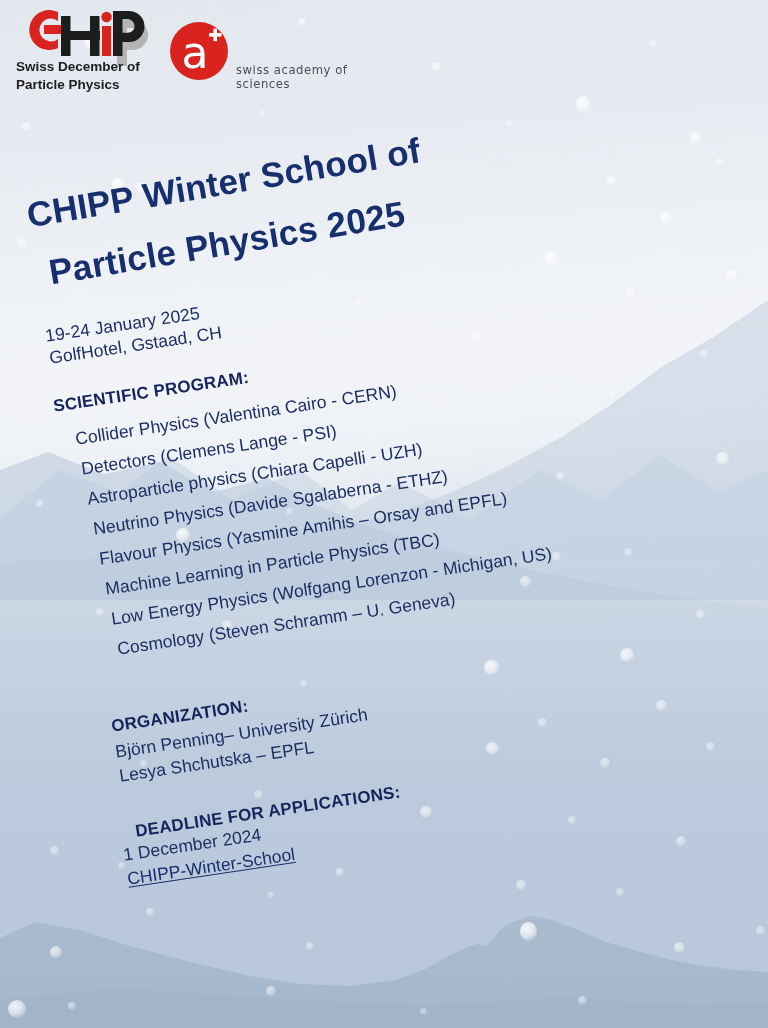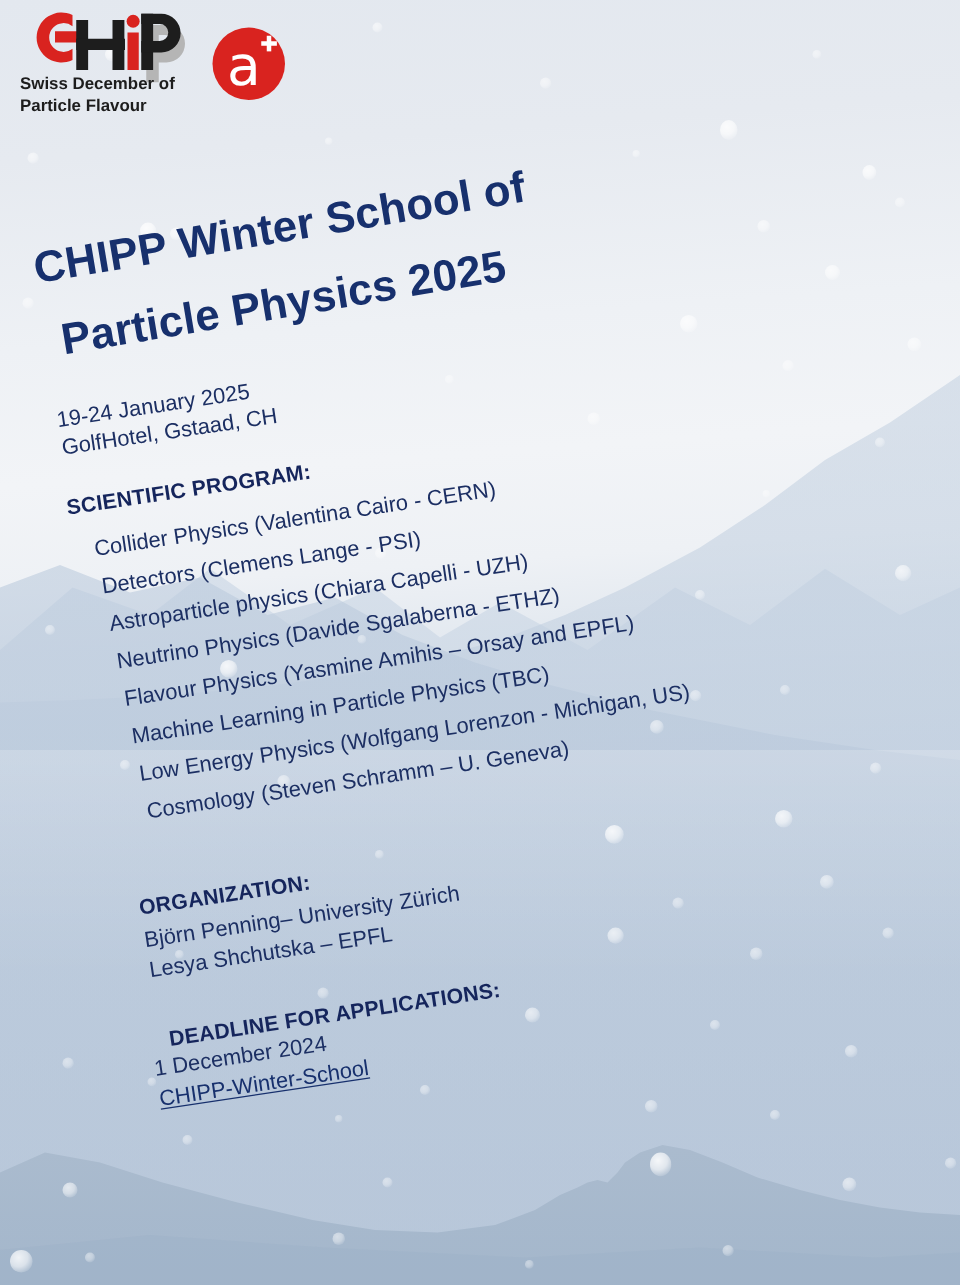--- a/index.html
+++ b/index.html
@@ -276,33 +276,34 @@
           <circle cx="92.5" cy="11" r="5.2" fill="#d9231f"></circle>
 
           <g fill="#1d1d1d">
             <rect x="99" y="5" width="9.5" height="45"></rect>
             <path d="M99 5 h16 a15.5 15.5 0 0 1 0 31 h-16 v-9.2 h14.8 a6.8 6.8 0 0 0 0 -13.6 h-14.8 z"></path>
           </g>
         </svg>
       </div>
       <div style="position:absolute;left:2px;top:52px;font-size:13.5px;font-weight:600;line-height:18px;color:#1d1d1d;">
         <div>Swiss December of</div>
-        <div>Particle Flavour</div>
+        <div>Particle Physics</div>
       </div>
     </div>
 
     <div class="scnat-logo">
       <svg width="62" height="62" viewBox="0 0 62 62" xmlns="http://www.w3.org/2000/svg" style="position:absolute;left:0;top:2px;">
         <circle cx="31" cy="31" r="29" fill="#d9231f"></circle>
         <text x="27" y="48" font-family="DejaVu Sans, sans-serif" font-size="44" font-weight="400" fill="#ffffff" text-anchor="middle">a</text>
         <g fill="#ffffff">
           <rect x="41" y="13" width="12.5" height="3.6"></rect>
           <rect x="45.4" y="8.6" width="3.6" height="12.5"></rect>
         </g>
       </svg>
+      <div class="scnat-tag">swiss academy of sciences</div>
     </div>
   </div>
 
   <div class="tilt title-line" style="left:24px; top:196px; transform: rotate(-9.5deg);">CHIPP Winter School of</div>
   <div class="tilt title-line" style="left:46px; top:253px; transform: rotate(-9.5deg);">Particle Physics 2025</div>
 
   <div class="tilt meta-line" style="left:44px; top:326px; transform: rotate(-8.5deg);">19-24 January 2025</div>
   <div class="tilt meta-line" style="left:48px; top:348px; transform: rotate(-8.5deg);">GolfHotel, Gstaad, CH</div>
 
   <div class="tilt sect-head" style="left:52px; top:397px; transform: rotate(-8.5deg);">SCIENTIFIC PROGRAM:</div>

